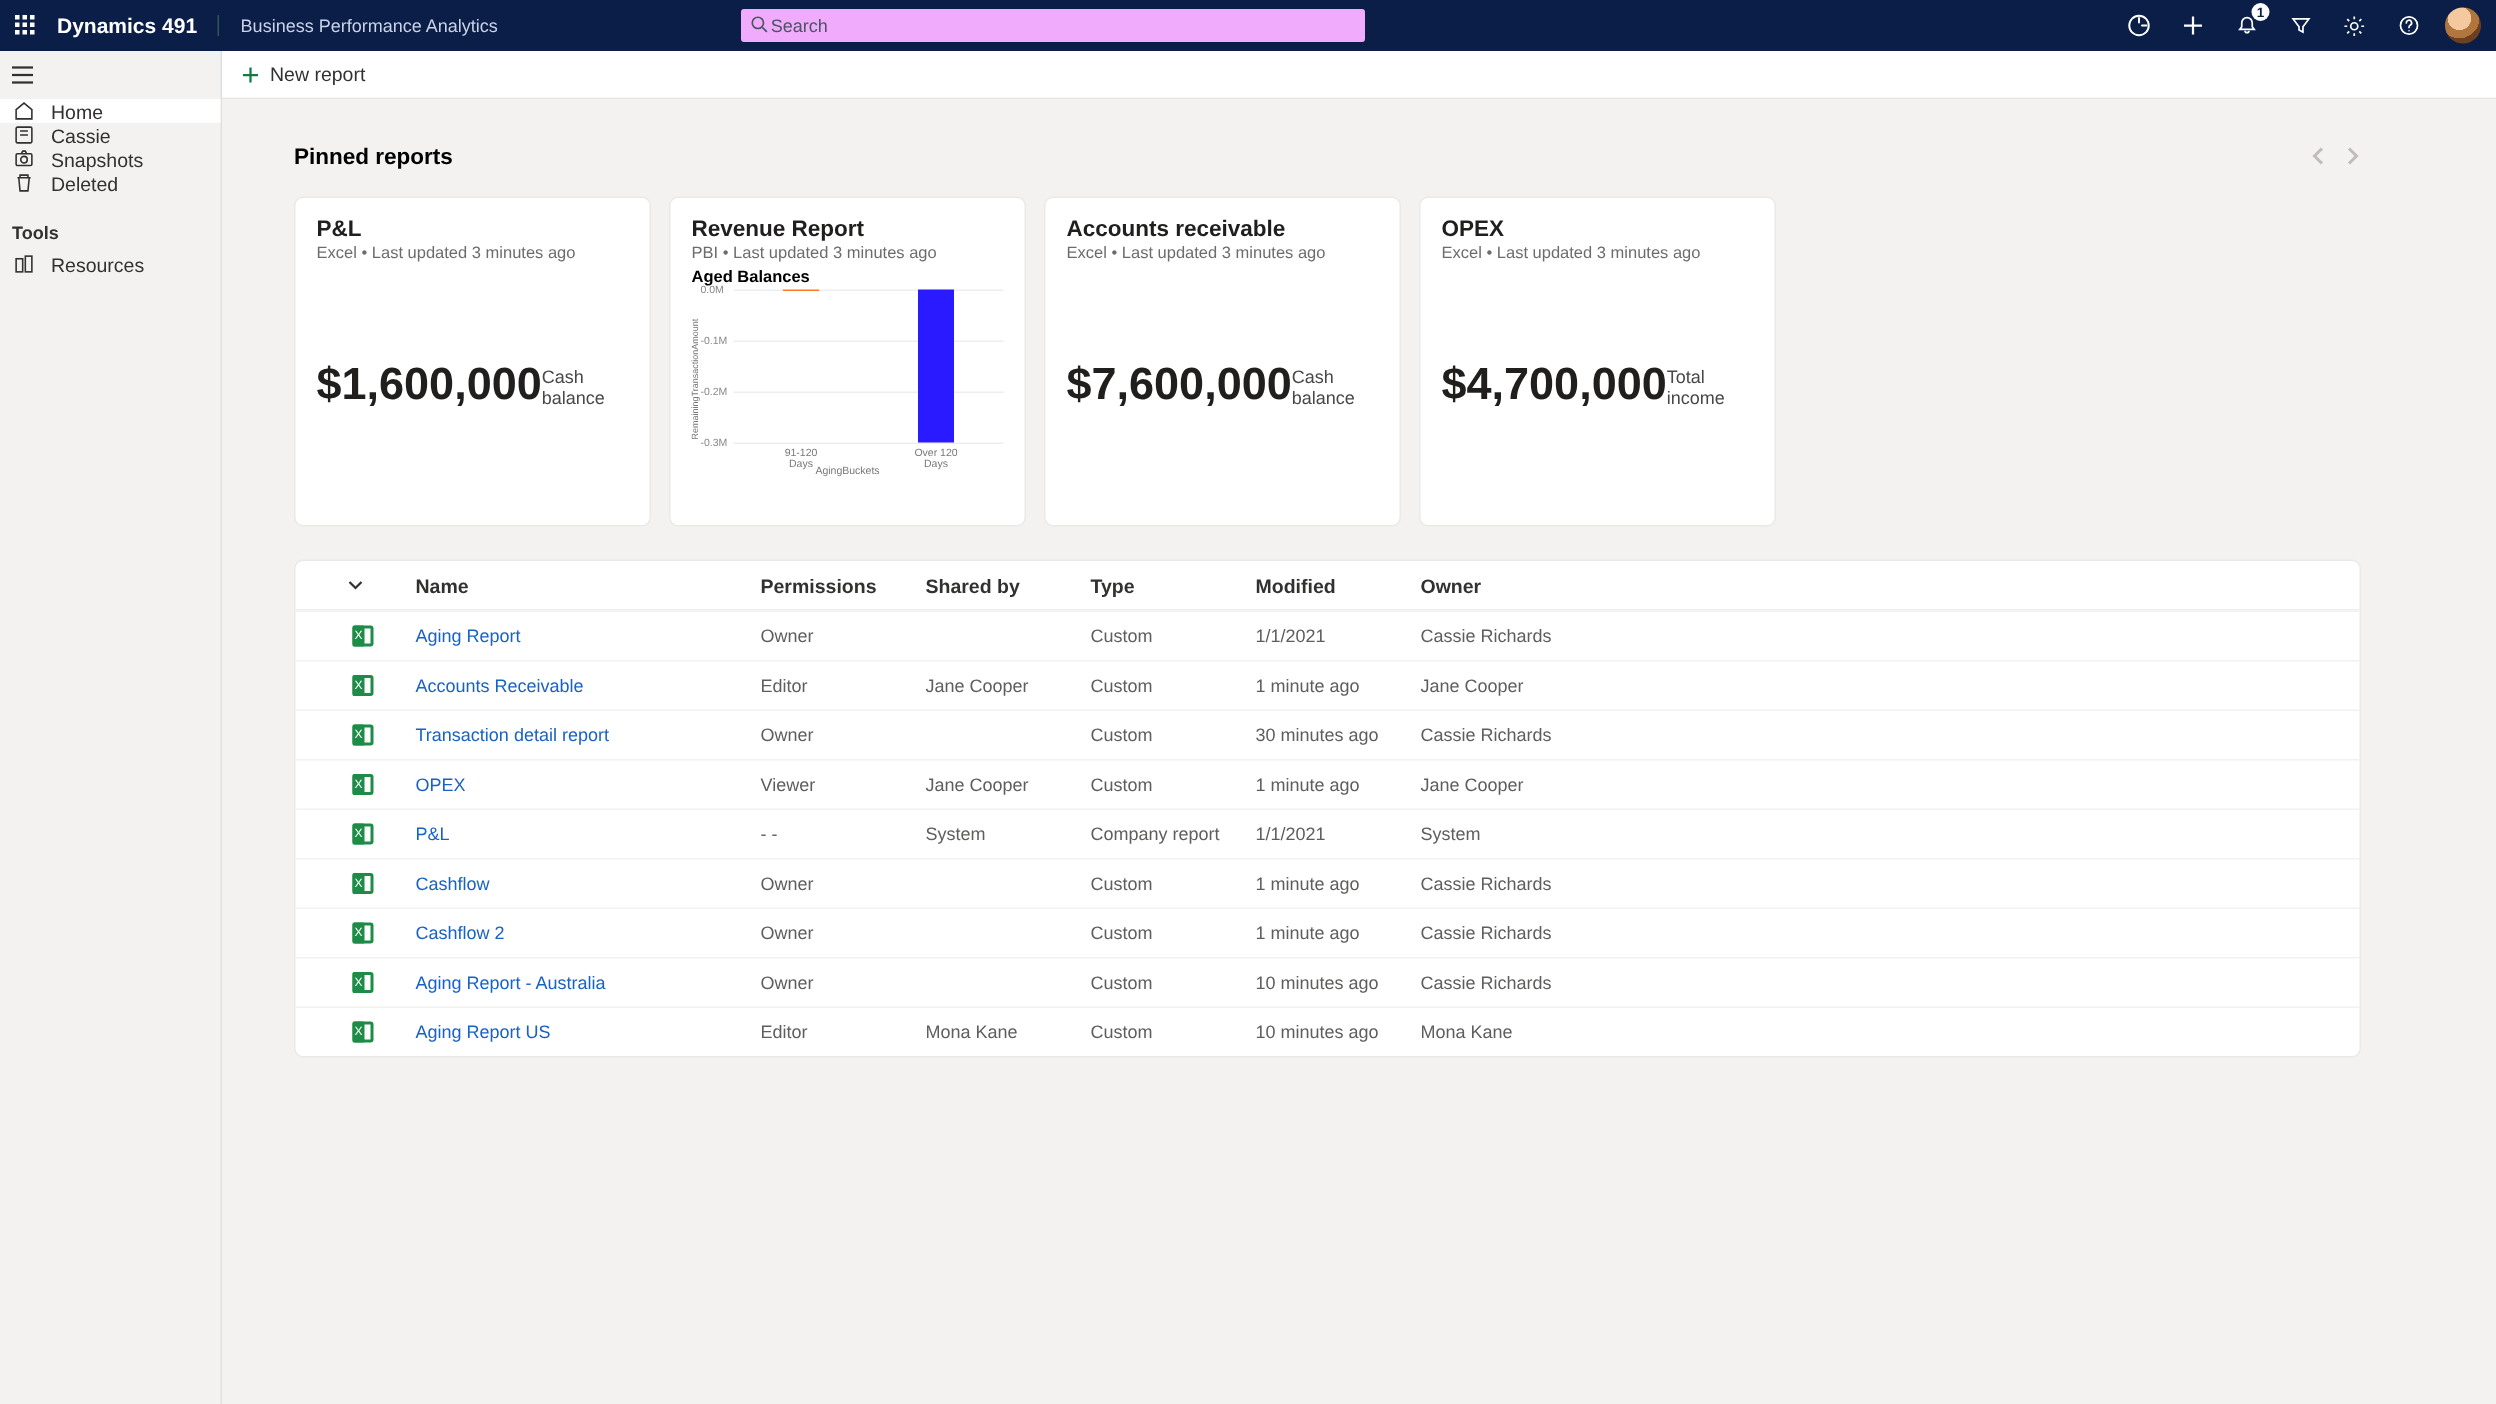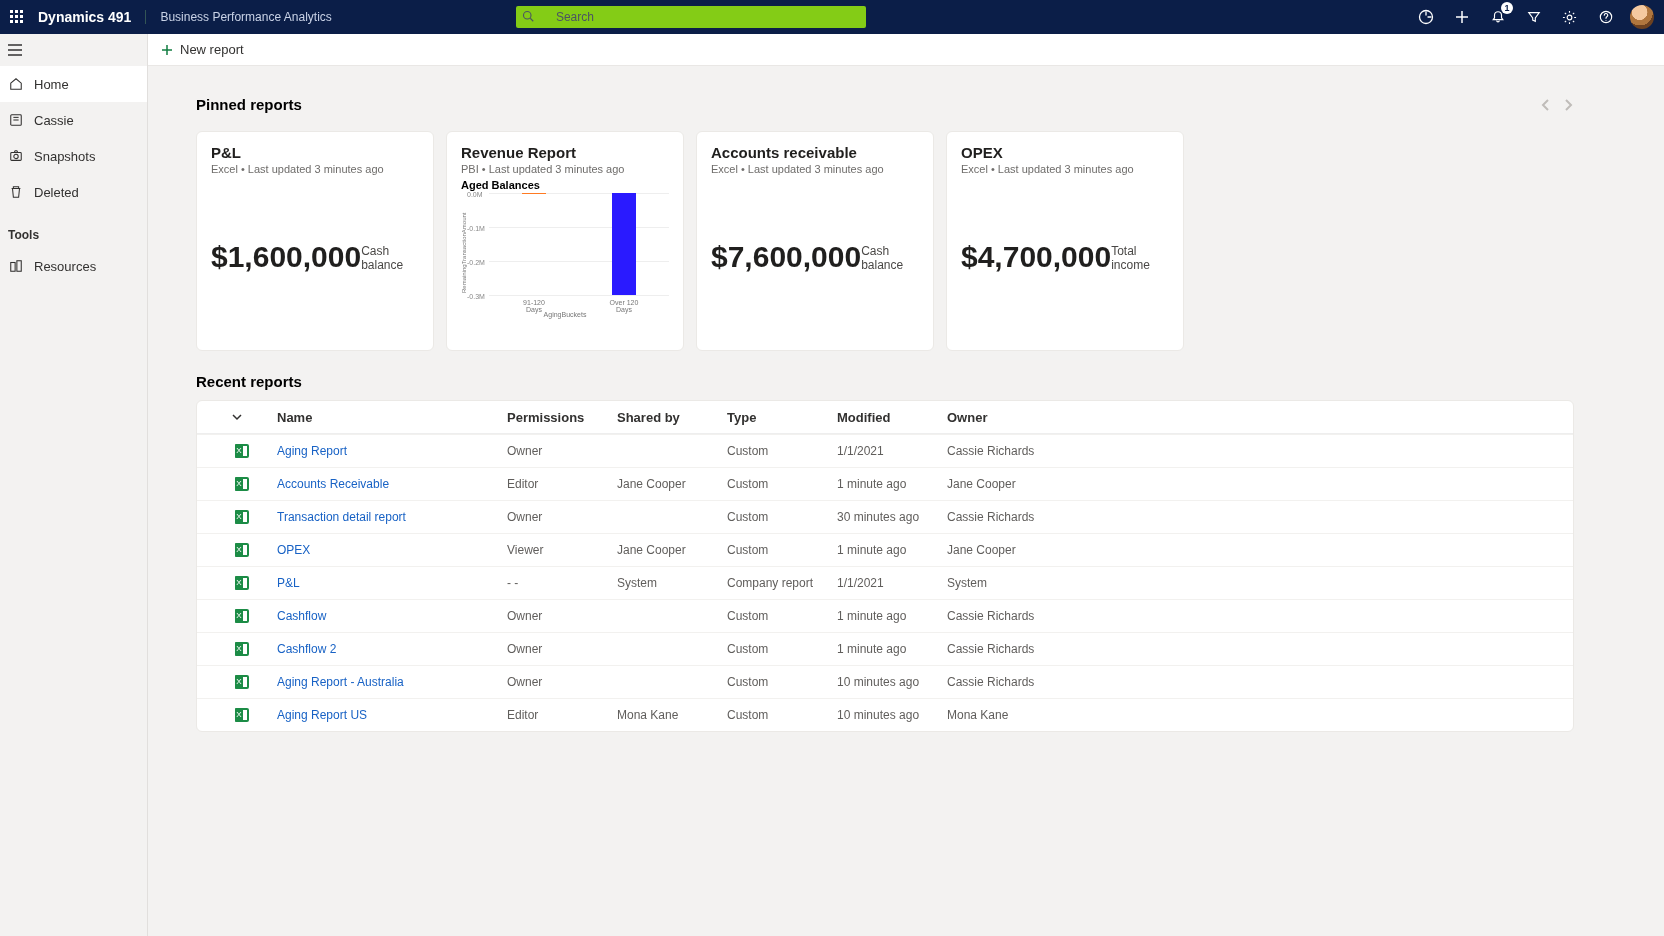--- a/index.html
+++ b/index.html
@@ -4,32 +4,32 @@
 <style>
   * { box-sizing:border-box; margin:0; padding:0; font-family:"Segoe UI",Arial,sans-serif; }
   body { background:#f3f2f1; width:1664px; height:936px; overflow:hidden; }
   
   .topbar { height:34px; background:#0b1e48; display:flex; align-items:center; color:#fff; }
   .waffle { width:34px; display:flex; align-items:center; justify-content:center; }
   .waffle svg { width:14px; height:14px; }
   .brand { font-size:14px; font-weight:600; margin-left:4px; }
   .subbrand { font-size:12px; color:#c9d2e6; margin-left:14px; padding-left:14px; border-left:1px solid #355; }
   .search-wrap { flex:0 0 350px; margin:0 auto; position:relative; left:-60px;}
-  .search { width:350px; height:22px; background:#84cc16; border:none; border-radius:2px; padding-left:40px; font-size:12px; color:#333; }
+  .search { width:416px; height:22px; background:#f0abfc; border:none; border-radius:2px; padding-left:20px; font-size:12px; color:#333; }
   .search::placeholder{color:#4b5463;}
   .search-icon { position:absolute; left:6px; top:4px; }
   .top-actions { display:flex; gap:12px; align-items:center; padding-right:10px; margin-left:auto;}
   .top-icon { width:24px; height:24px; display:flex; align-items:center; justify-content:center; position:relative; cursor:pointer;}
   .badge { position:absolute; top:-3px; right:-3px; background:#fff; color:#0b1e48; border-radius:50%; font-size:9px; width:12px; height:12px; display:flex;align-items:center;justify-content:center;font-weight:600;}
   .avatar { width:24px;height:24px;border-radius:50%; background:radial-gradient(circle at 40% 30%, #f4c9a0 35%, #b0763e 36% 60%, #6d4120 60%);}
   
   .shell { display:flex; height:calc(100% - 34px); }
   .nav { width:148px; background:#f3f2f1; border-right:1px solid #e1dfdd; }
   .hamb { height:32px; display:flex;align-items:center; padding-left:8px; cursor:pointer;}
-  .nav-item { height:36px; display:flex;align-items:center; padding-left:8px; font-size:13px; color:#323130; cursor:pointer;}
+  .nav-item { height:16px; display:flex;align-items:center; padding-left:8px; font-size:13px; color:#323130; cursor:pointer;}
   .nav-item.active { background:#fff; }
   .nav-icon { width:16px; margin-right:10px; display:flex;align-items:center;justify-content:center;}
   .nav-section { font-size:12px; color:#323130; font-weight:600; padding:18px 0 6px 8px;}
   
   .main { flex:1; background:#f3f2f1; overflow:auto;}
   .cmdbar { height:32px; display:flex;align-items:center; padding-left:12px; background:#fff; border-bottom:1px solid #e9e7e5;}
   .cmd { display:flex;align-items:center; font-size:13px; cursor:pointer; color:#323130;}
   .cmd svg { margin-right:6px;}
   .content { padding:24px 90px 20px 48px; }
   .greeting { font-size:28px; font-weight:600; color:#201f1e; margin-bottom:14px;}
@@ -279,21 +279,20 @@
             <div class="card-title">OPEX</div>
                <div class="card-sub">Excel • Last updated 3 minutes ago</div>
             <div class="card-mid">
               <div class="card-val">$4,700,000</div>
             <div class="card-cap">Total income</div>
             </div>
           </div>
         </div>
 
       <div class="recent">
-        <div class="section-title">Recent reports</div>
         <div class="table">
           <div class="thead">
             <span class="chev-wrap">
                 <svg width="12" height="12" viewBox="0 0 12 12" fill="none" stroke="#323130" stroke-width="1.5">
                   <polyline points="2,4 6,8 10,4"></polyline>
                 </svg>
               </span>
             <span>Name</span>
             <span>Permissions</span>
             <span>Shared by</span>

